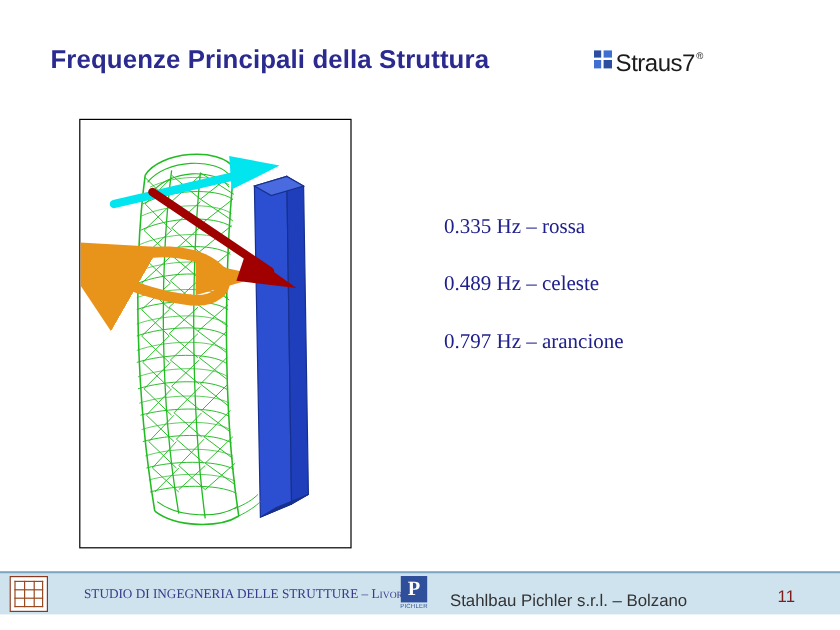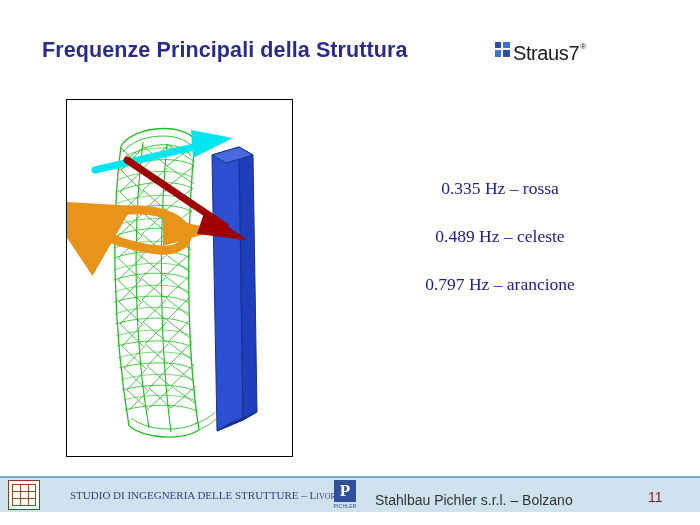--- a/index.html
+++ b/index.html
@@ -88,21 +88,20 @@
     height: 100%;
   }
   .figure-svg { display: block; }
 
   
   .freq-list {
     position: absolute;
     left: 370px;
     top: 178px;
     width: 260px;
-    text-align: center;
   }
   .freq-item {
     font-family: "Liberation Serif", serif;
     font-size: 17.5px;
     color: #20208c;
     margin-bottom: 27px;
     white-space: nowrap;
   }
 
   

